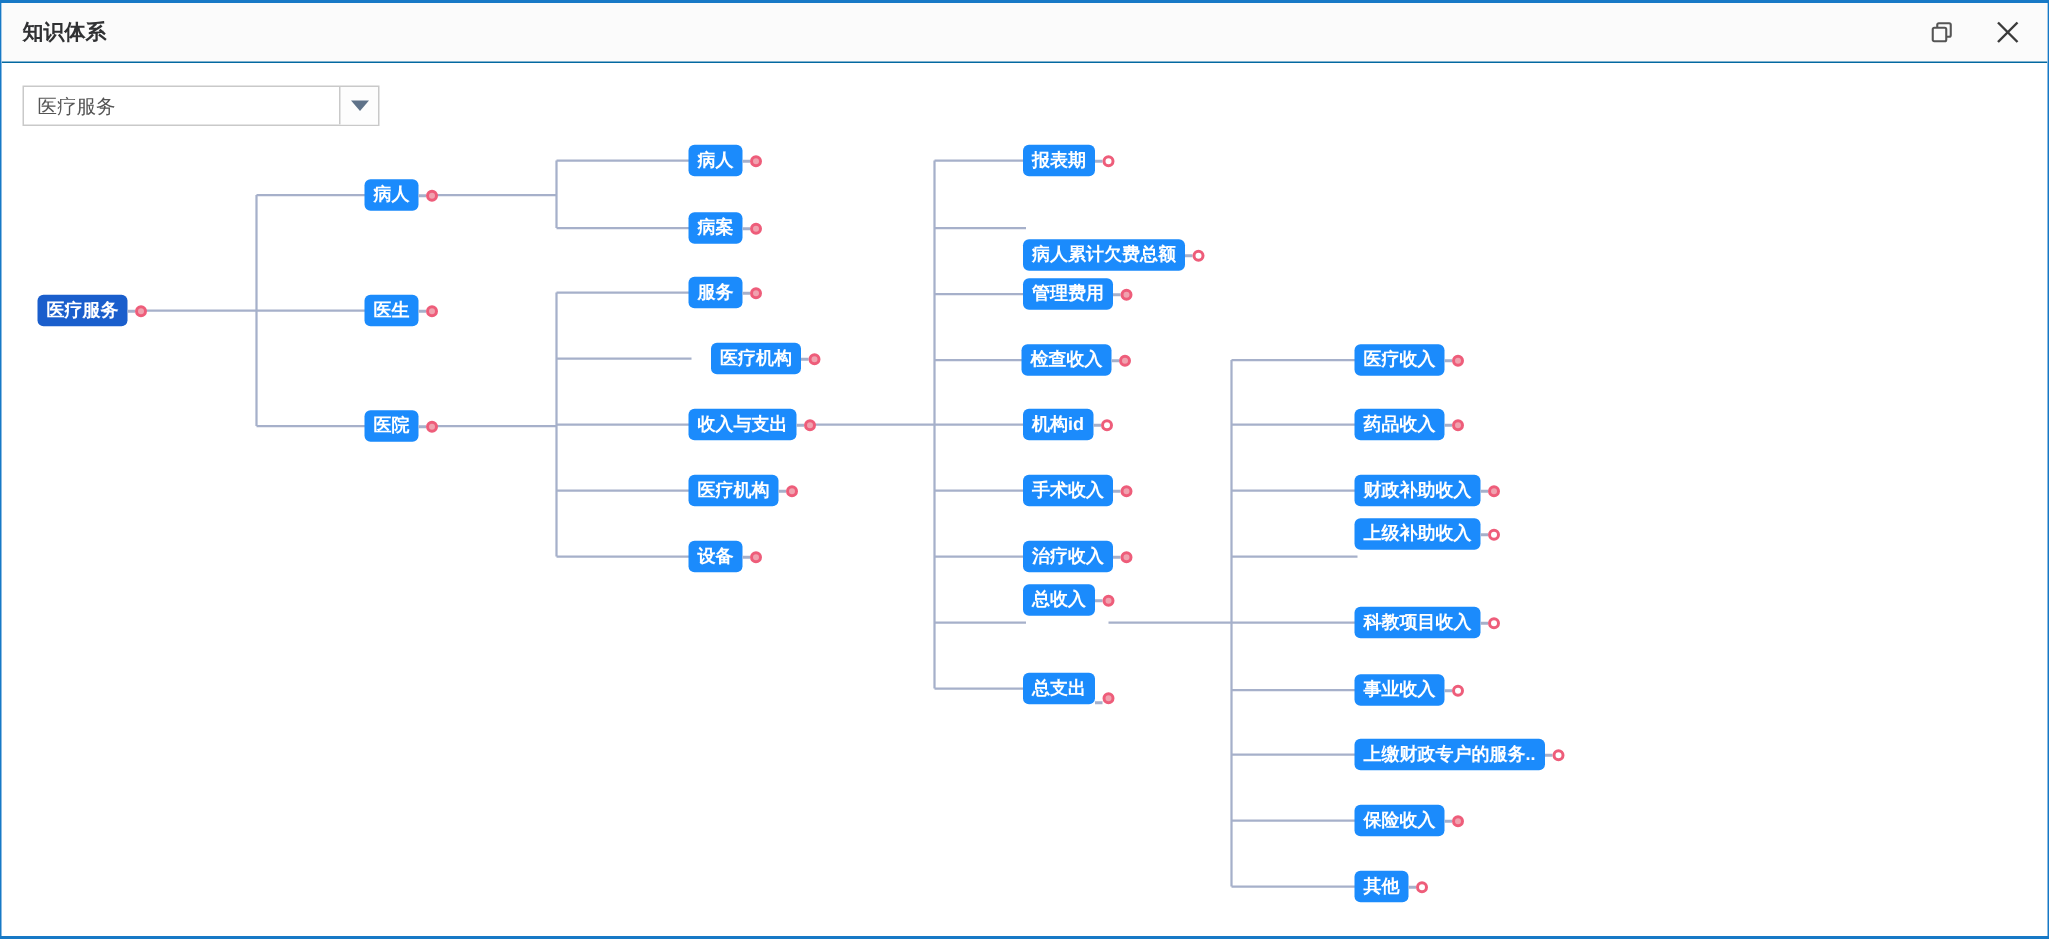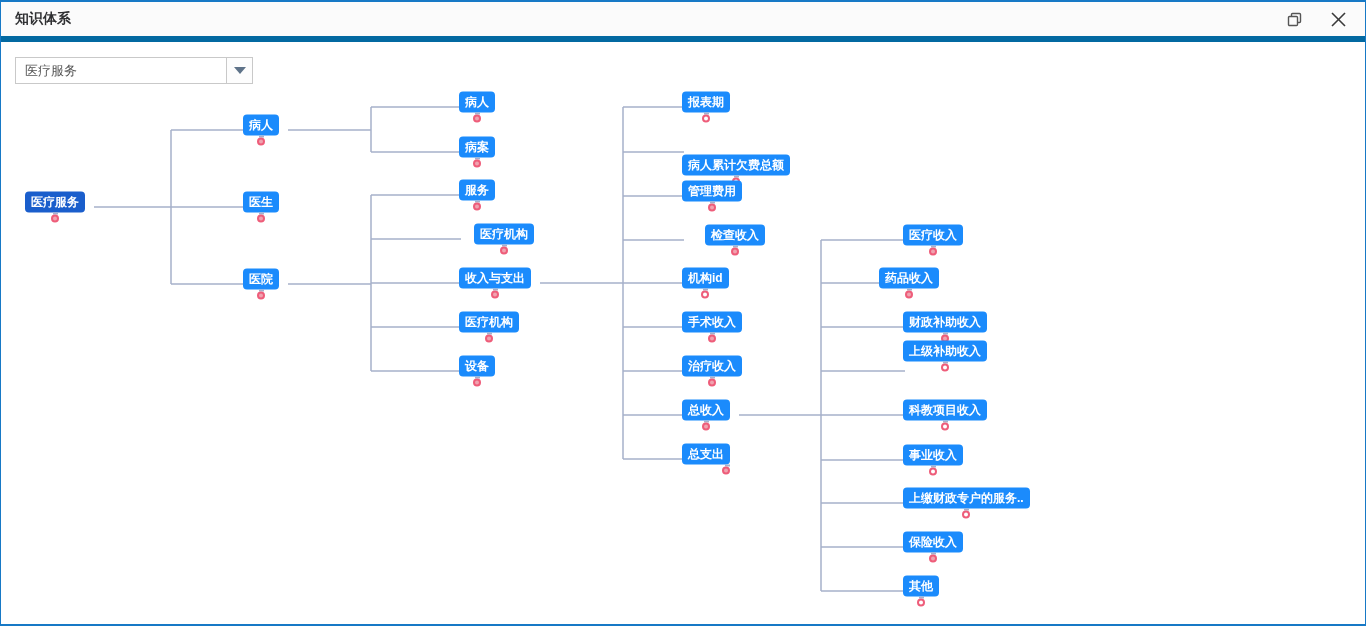--- a/index.html
+++ b/index.html
@@ -8,21 +8,21 @@
 
   .window {
     position: relative; width: 1366px; height: 626px; background: #fff;
     border: 1px solid #1779c6; border-top-width: 2px; border-bottom-width: 2px;
     overflow: hidden;
   }
 
   
   .titlebar {
     height: 40px; display: flex; align-items: center; justify-content: space-between;
-    padding: 0 16px 0 14px; background: #fbfbfb; border-bottom: 6px solid #0369a1;
+    padding: 0 16px 0 14px; background: #fbfbfb; border-bottom: 1px solid #0369a1;
   }
   .title { font-size: 14px; font-weight: bold; color: #303133; }
   .titlebar-actions { display: flex; align-items: center; gap: 24px; }
   .tb-btn { background: none; border: none; cursor: pointer; display: flex; align-items: center; padding: 2px; }
 
   
   .select {
     position: absolute; left: 14px; top: 55px; width: 238px; height: 27px;
     background: #fff; border: 1px solid #c9c9c9; display: flex; align-items: stretch;
     z-index: 5; cursor: pointer;
@@ -36,21 +36,21 @@
     width: 0; height: 0; border-left: 6px solid transparent; border-right: 6px solid transparent;
     border-top: 7px solid #5f7389;
   }
 
   
   #edge-layer { position: absolute; left: 0; top: 0; z-index: 1; pointer-events: none; }
   #tree-layer { position: absolute; left: 0; top: 0; width: 100%; height: 100%; z-index: 2; pointer-events: none; }
 
   .tnode {
     position: absolute; transform: translateY(-50%);
-    display: flex; align-items: center; pointer-events: auto; cursor: pointer; flex-direction: column;
+    display: flex; align-items: center; pointer-events: auto; cursor: pointer;
   }
   .tlabel {
     background: #1b8bfc; color: #fff; font-size: 12px; font-weight: bold;
     padding: 3px 6px; line-height: 15px; border-radius: 4px; white-space: nowrap;
   }
   .tnode.root .tlabel { background: #1a5ecc; }
   .tstub { width: 5px; height: 2px; background: #a6b0ca; }
   .tcircle {
     width: 8px; height: 8px; border-radius: 50%;
     border: 2.5px solid #ee5d7a; flex: none;
@@ -182,51 +182,51 @@
       <div class="tnode" style="left: 681px; top: 168px; text-align: center;">
         <span class="tlabel">病人累计欠费总额</span>
         <span class="tstub"></span>
         <span class="tcircle hollow"></span>
       </div>
       <div class="tnode" style="left: 681px; top: 194px;">
         <span class="tlabel">管理费用</span>
         <span class="tstub"></span>
         <span class="tcircle filled"></span>
       </div>
-      <div class="tnode" style="left: 704px; top: 238px;">
+      <div class="tnode" style="left: 680px; top: 238px;">
         <span class="tlabel">检查收入</span>
         <span class="tstub"></span>
         <span class="tcircle filled"></span>
       </div>
       <div class="tnode" style="left: 681px; top: 281px;">
         <span class="tlabel">机构id</span>
         <span class="tstub"></span>
         <span class="tcircle hollow"></span>
       </div>
       <div class="tnode" style="left: 681px; top: 325px;">
         <span class="tlabel">手术收入</span>
         <span class="tstub"></span>
         <span class="tcircle filled"></span>
       </div>
       <div class="tnode" style="left: 681px; top: 369px; text-align: center;">
         <span class="tlabel">治疗收入</span>
         <span class="tstub"></span>
         <span class="tcircle filled"></span>
       </div>
-      <div class="tnode" style="left: 681px; top: 413px; text-align: center;">
+      <div class="tnode" style="left: 681px; top: 398px; text-align: center;">
         <span class="tlabel">总收入</span>
         <span class="tstub"></span>
         <span class="tcircle filled"></span>
       </div>
       <div class="tnode" style="left: 902px; top: 238px;">
         <span class="tlabel">医疗收入</span>
         <span class="tstub"></span>
         <span class="tcircle filled"></span>
       </div>
-      <div class="tnode" style="left: 878px; top: 281px; text-align: center;">
+      <div class="tnode" style="left: 902px; top: 281px; text-align: center;">
         <span class="tlabel">药品收入</span>
         <span class="tstub"></span>
         <span class="tcircle filled"></span>
       </div>
       <div class="tnode" style="left: 902px; top: 325px;">
         <span class="tlabel">财政补助收入</span>
         <span class="tstub"></span>
         <span class="tcircle filled"></span>
       </div>
       <div class="tnode" style="left: 902px; top: 354px;">

